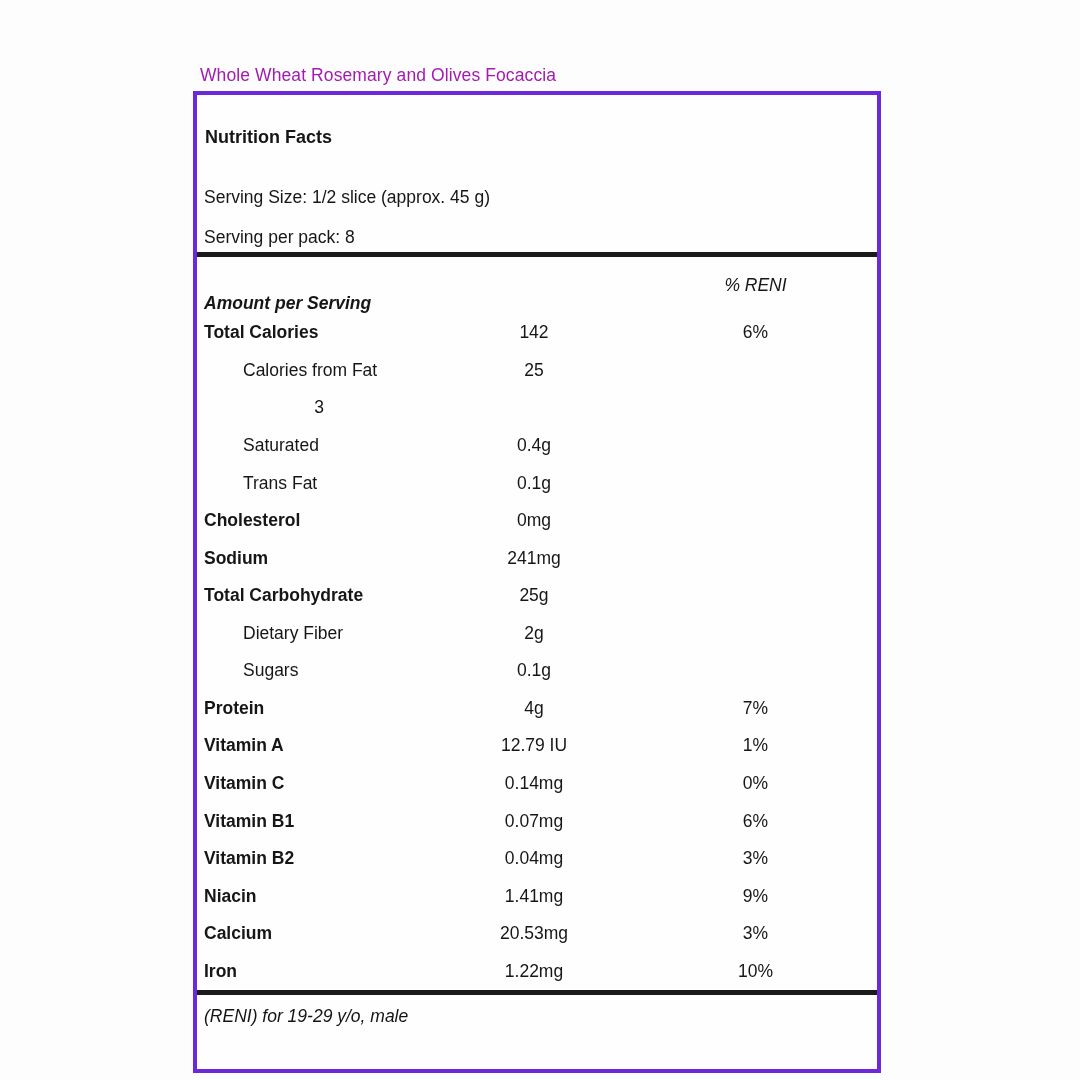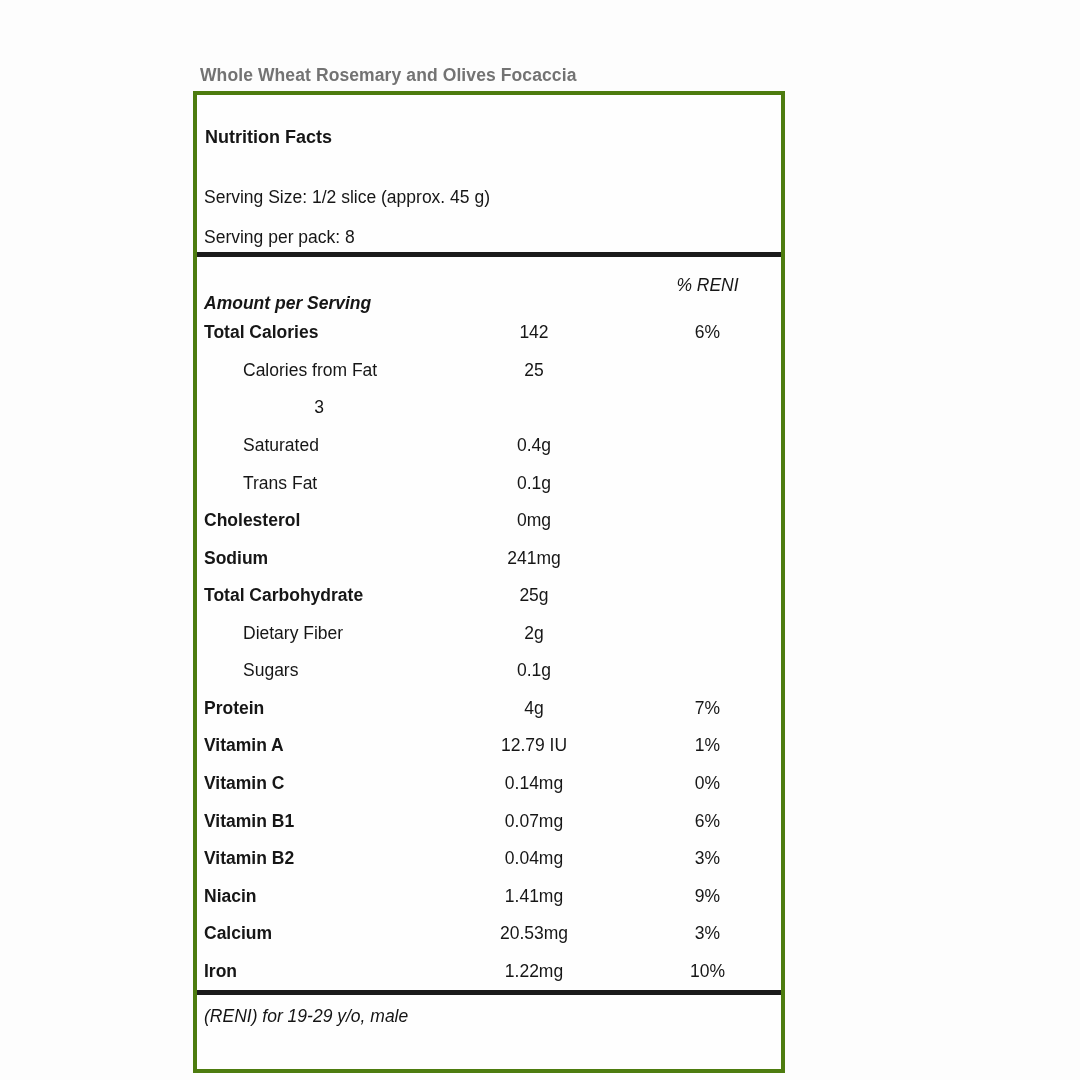--- a/index.html
+++ b/index.html
@@ -13,32 +13,31 @@
     position: relative;
     overflow: hidden;
   }
 
   .doc-title {
     position: absolute;
     left: 200px;
     top: 65px;
     font-size: 17.5px;
     letter-spacing: 0.1px;
-    color: #737373;
-    font-weight: bold;
+    color: #a21caf;
   }
 
   .nf-box {
     position: absolute;
     left: 193px;
     top: 91px;
-    width: 592px;
+    width: 688px;
     height: 982px;
     box-sizing: border-box;
-    border: 4px solid #4d7c0f;
+    border: 4px solid #6d28d9;
     background: #fefefe;
     display: flex;
     flex-direction: column;
   }
 
   .nf-header {
     position: relative;
     height: 157px;
     flex: none;
   }

